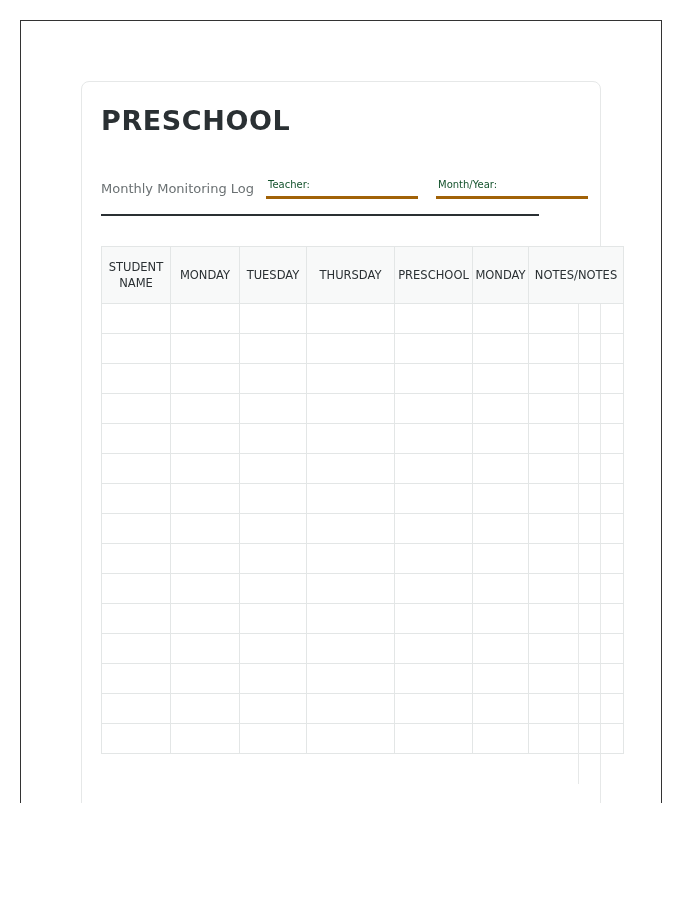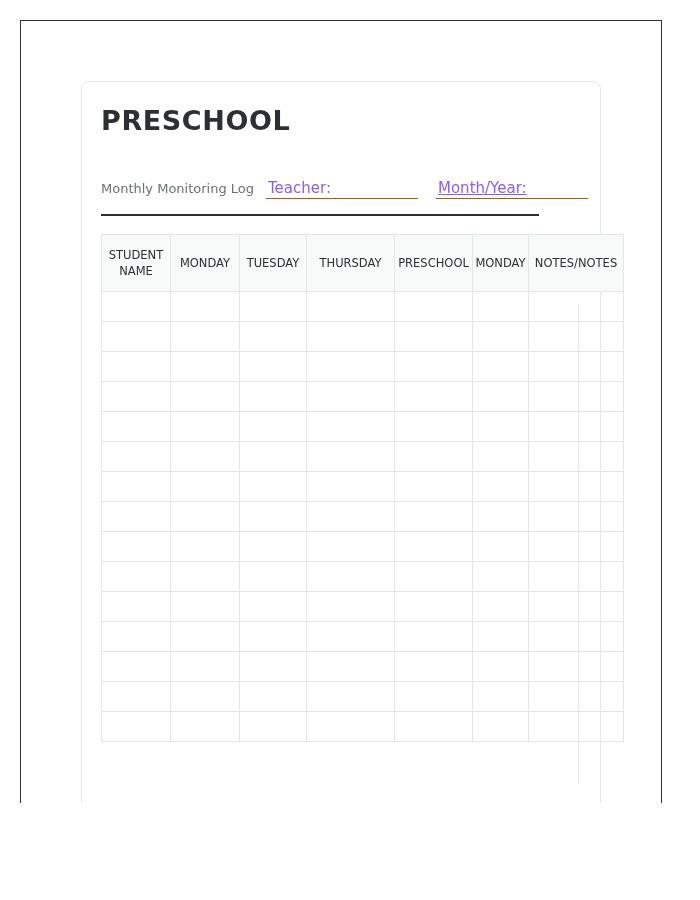--- a/index.html
+++ b/index.html
@@ -18,31 +18,31 @@
       position: absolute; left: 101px; top: 103px; margin: 0;
       font-size: 27px; font-weight: bold; line-height: 36px; letter-spacing: 0.6px;
       color: #2a3033; width: 200px;
     }
     .subtitle {
       position: absolute; left: 101px; top: 181px; font-size: 13px; color: #6b7173;
       white-space: nowrap;
       text-align: right;
     }
     .field {
-      position: absolute; top: 179px; height: 20px; border-bottom: 1px solid #a16207;
-      font-size: 15px; color: #8b5cf6; padding-left: 2px; box-sizing: border-box;
+      position: absolute; top: 179px; height: 20px; border-bottom: 3px solid #a16207;
+      font-size: 10px; color: #14532d; padding-left: 2px; box-sizing: border-box;
       white-space: nowrap;
     }
     .field.teacher { left: 266px; width: 152px; }
-    .field.month { left: 436px; width: 152px; text-decoration: underline; }
+    .field.month { left: 436px; width: 152px; }
     .rule {
       position: absolute; left: 101px; top: 214px; width: 438px; height: 2px; background: #2a3033;
     }
     table.att {
-      position: absolute; left: 101px; top: 234px; border-collapse: collapse;
+      position: absolute; left: 101px; top: 246px; border-collapse: collapse;
       table-layout: fixed; width: 522px;
     }
     table.att th, table.att td {
       border: 1px solid #e3e6e6; padding: 0; text-align: center;
     }
     table.att th {
       background: #f8f9f9; height: 56px; font-size: 11.5px; font-weight: normal;
       color: #2a3033; line-height: 16px;
     }
     table.att td { height: 29px; background: transparent; }

